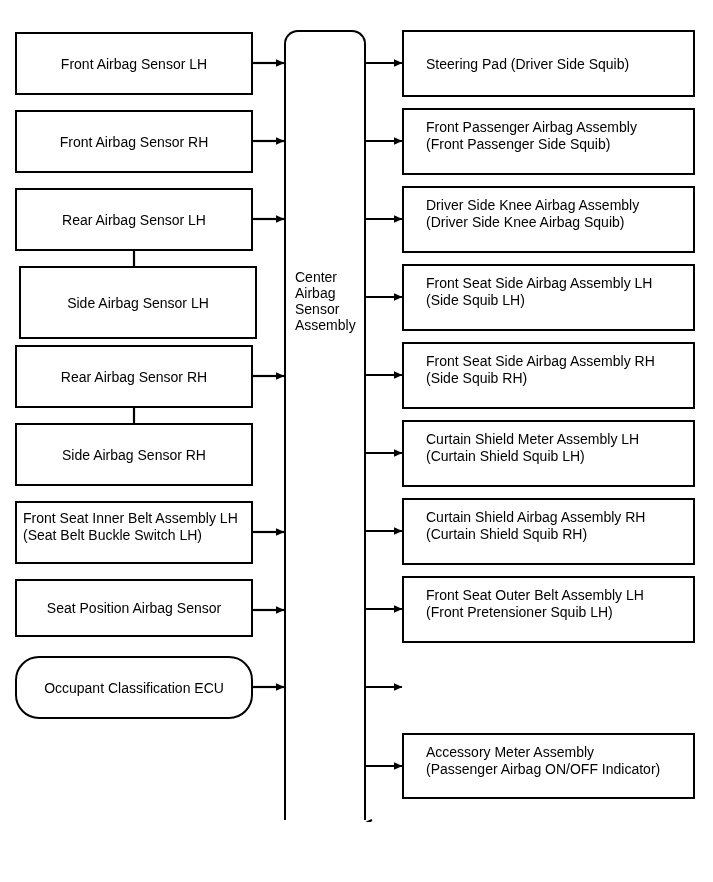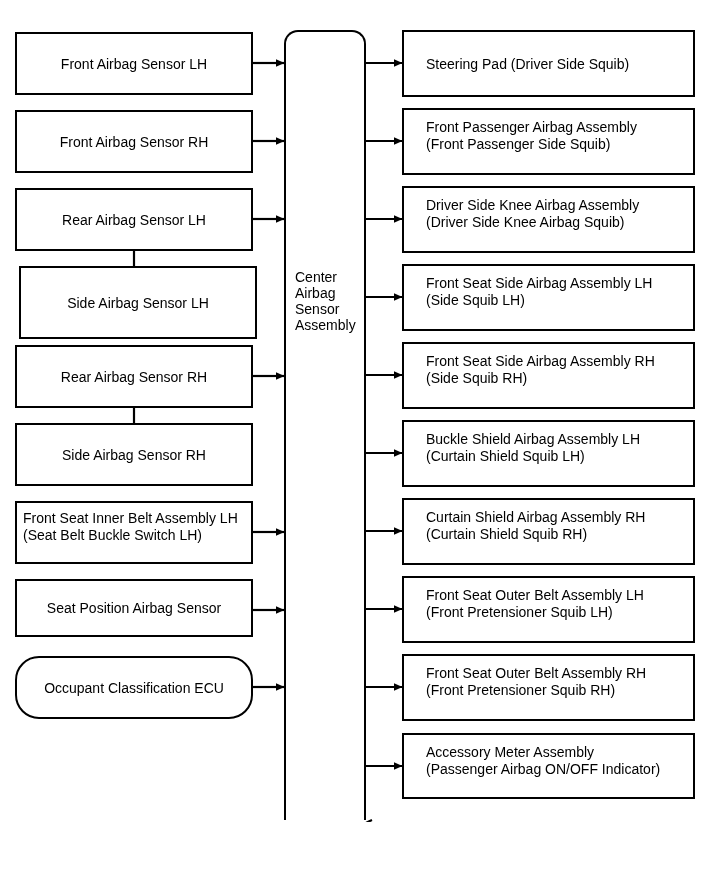--- a/index.html
+++ b/index.html
@@ -212,37 +212,33 @@
     <div class="label">Front Seat Side Airbag Assembly LH
 (Side Squib LH)</div>
   </div>
 
   <div class="node right" style="left:402px; top:342px; width:293px; height:67px;">
     <div class="label">Front Seat Side Airbag Assembly RH
 (Side Squib RH)</div>
   </div>
 
   <div class="node right" style="left:402px; top:420px; width:293px; height:67px;">
-    <div class="label">Buckle Shield Airbag Assembly LH
+    <div class="label">Curtain Shield Meter Assembly LH
 (Curtain Shield Squib LH)</div>
   </div>
 
   <div class="node right" style="left:402px; top:498px; width:293px; height:67px;">
     <div class="label">Curtain Shield Airbag Assembly RH
 (Curtain Shield Squib RH)</div>
   </div>
 
   <div class="node right" style="left:402px; top:576px; width:293px; height:67px;">
     <div class="label">Front Seat Outer Belt Assembly LH
 (Front Pretensioner Squib LH)</div>
   </div>
 
-  <div class="node right" style="left:402px; top:654px; width:293px; height:67px;">
-    <div class="label">Front Seat Outer Belt Assembly RH
-(Front Pretensioner Squib RH)</div>
-  </div>
 
   <div class="node right" style="left:402px; top:733px; width:293px; height:66px;">
     <div class="label">Accessory Meter Assembly
 (Passenger Airbag ON/OFF Indicator)</div>
   </div>
 
 </div>
 
 </body></html>

